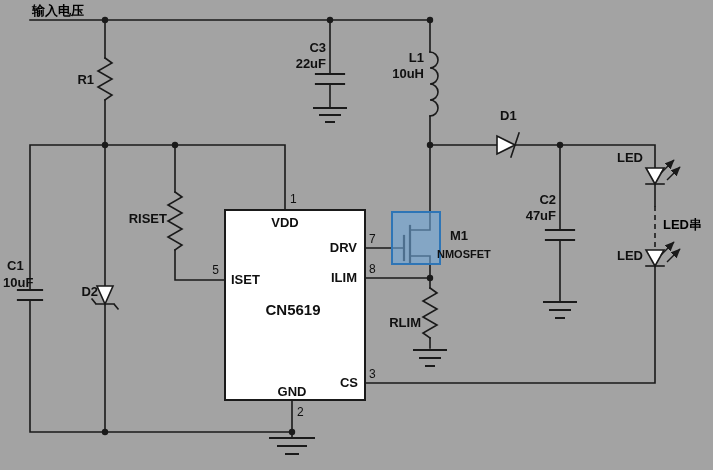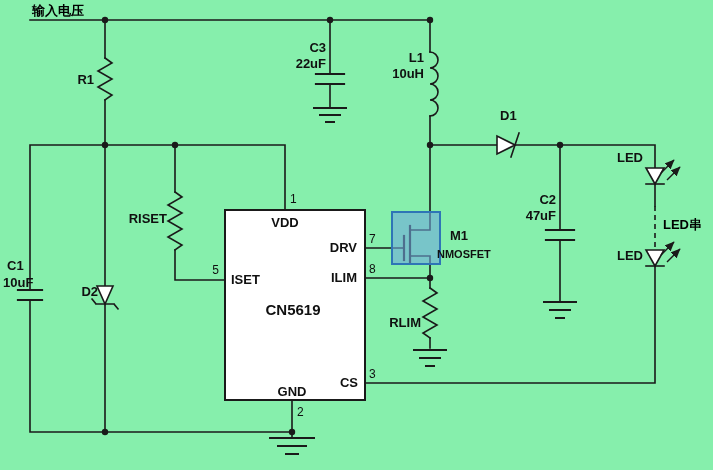--- a/index.html
+++ b/index.html
@@ -1,16 +1,16 @@
 <!DOCTYPE html>
 <html lang="zh" style="--wire: #1a1a1a; --hl-fill: #6fa8dc; --hl-border: #2e75b6;"><head>
 <meta charset="utf-8">
 <style>
   html,body{margin:0;padding:0;background:#ffffff;}
-  .canvas{width:713px;height:470px;background:#86efac;position:relative;overflow:hidden;
+  .canvas{width:713px;height:470px;background:#a3a3a3;position:relative;overflow:hidden;
           font-family:"Liberation Sans",sans-serif;}
   svg{display:block;}
   .wire{stroke:var(--wire,#1a1a1a);stroke-width:1.6;fill:none;stroke-linecap:square;}
   .dash{stroke:var(--wire,#1a1a1a);stroke-width:1.6;stroke-dasharray:5 4;fill:none;}
   .plate{stroke:var(--wire,#1a1a1a);stroke-width:2.2;fill:none;stroke-linecap:square;}
   .part{stroke:var(--wire,#1a1a1a);stroke-width:1.6;fill:#ffffff;stroke-linejoin:miter;}
   .gnd{stroke:var(--wire,#1a1a1a);stroke-width:2;fill:none;stroke-linecap:square;}
   .dot{fill:var(--wire,#1a1a1a);stroke:none;}
   .emit{stroke:var(--wire,#1a1a1a);stroke-width:1.4;fill:none;}
   .lbl{font:bold 13px "Liberation Sans",sans-serif;fill:#101010;}

